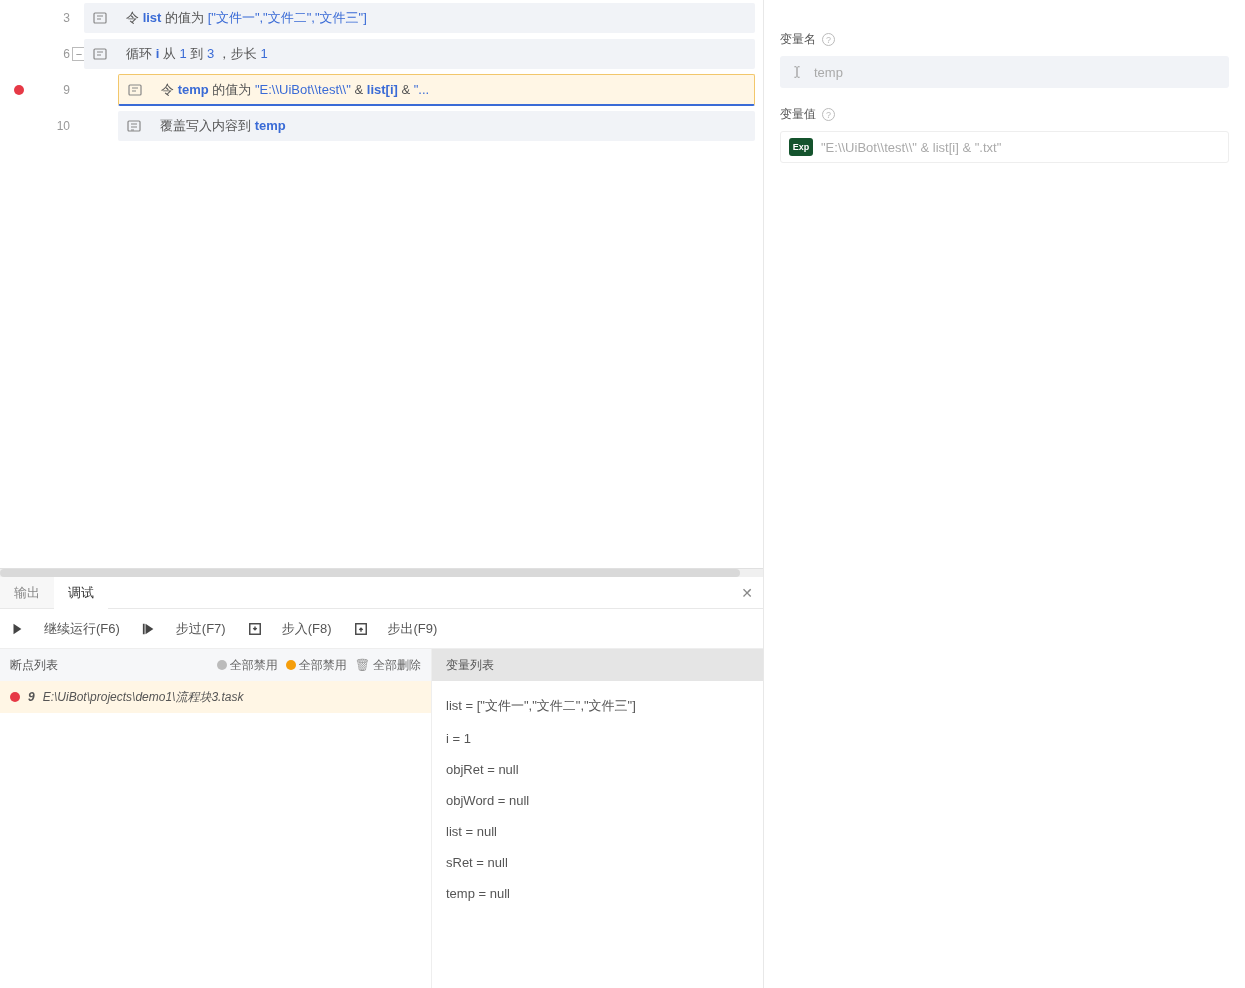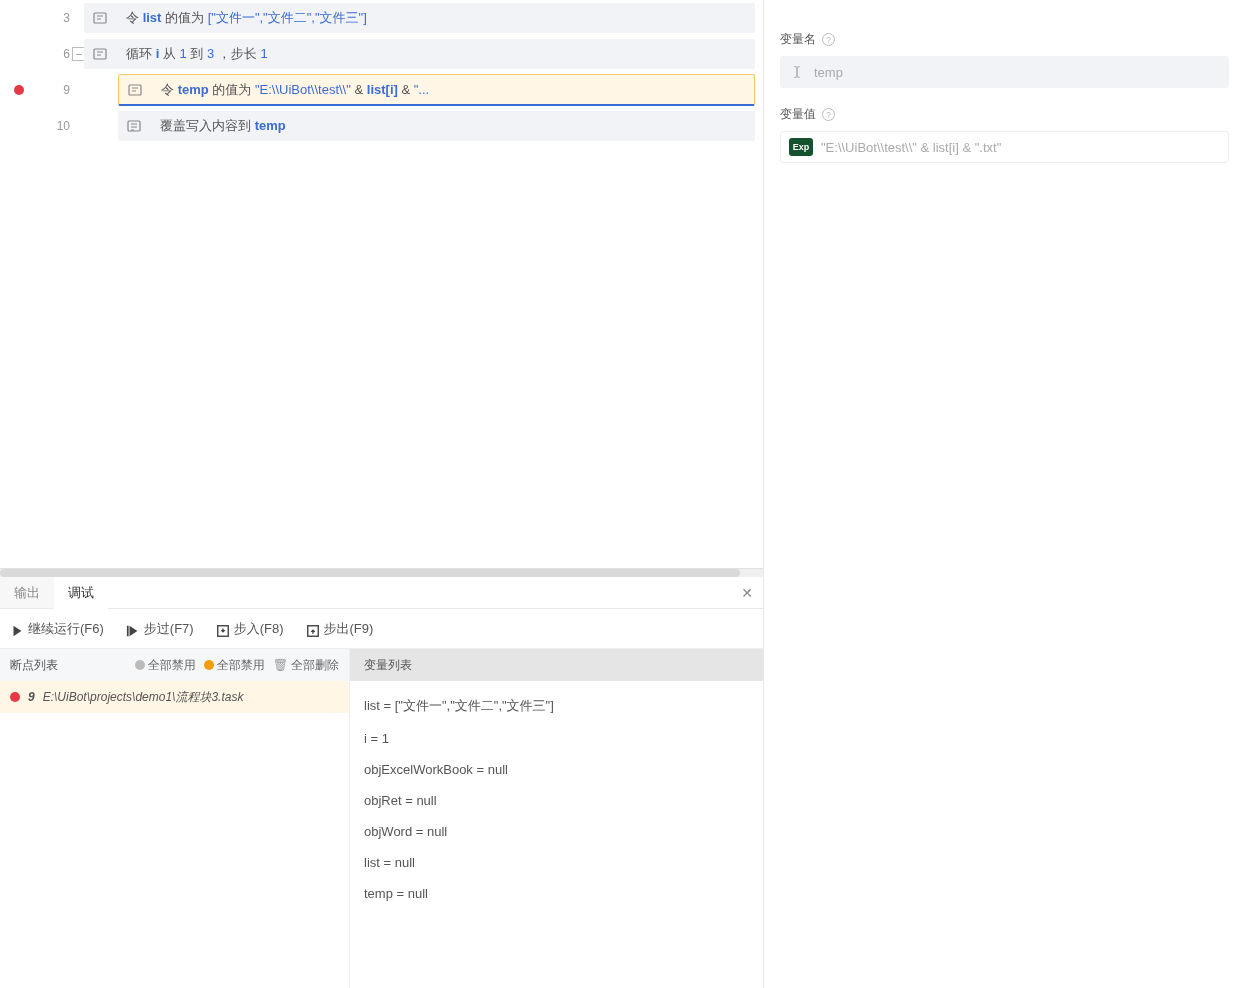--- a/index.html
+++ b/index.html
@@ -165,41 +165,41 @@
   .toolbar-row {
     display: flex;
     align-items: center;
     height: 40px;
     padding: 0 10px;
     gap: 22px;
     border-bottom: 1px solid #eee;
   }
   .tb-btn {
     display: flex;
-    align-items: flex-end;
-    gap: 4px;
+    align-items: center;
+    gap: 20px;
     color: #555;
     cursor: pointer;
     font-size: 13px;
   }
   .tb-icon {
     width: 14px;
     height: 14px;
     color: #444;
     display: inline-flex;
     align-items: center;
     justify-content: center;
   }
   .debug-split {
     display: flex;
     flex: 1;
     overflow: hidden;
   }
   .bp-panel {
-    width: 350px;
+    width: 432px;
     border-right: 1px solid #eee;
     display: flex;
     flex-direction: column;
   }
   .bp-header {
     display: flex;
     align-items: center;
     height: 32px;
     background: #f6f7f9;
     padding: 0 10px;
@@ -462,24 +462,24 @@
               <span class="bp-ln">9</span>
               <span class="bp-path">E:\UiBot\projects\demo1\流程块3.task</span>
             </div>
           </div>
       </div>
       <div class="var-panel">
         <div class="var-header">变量列表</div>
         <div class="var-list" id="var-list">
             <div class="var-item">list = ["文件一","文件二","文件三"]</div>
             <div class="var-item">i = 1</div>
-            <div class="var-item">objExcelWorkBook = null</div>
             <div class="var-item">objRet = null</div>
             <div class="var-item">objWord = null</div>
             <div class="var-item">list = null</div>
+            <div class="var-item">sRet = null</div>
             <div class="var-item">temp = null</div>
           </div>
       </div>
     </div>
   </div>
 </div>
 
 <div class="right-panel">
   <div class="prop-label">
     <span>变量名</span>

